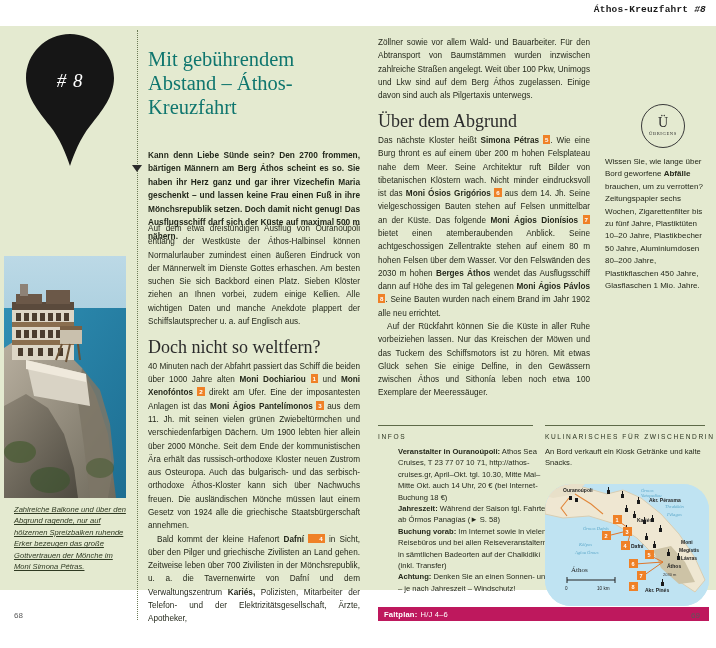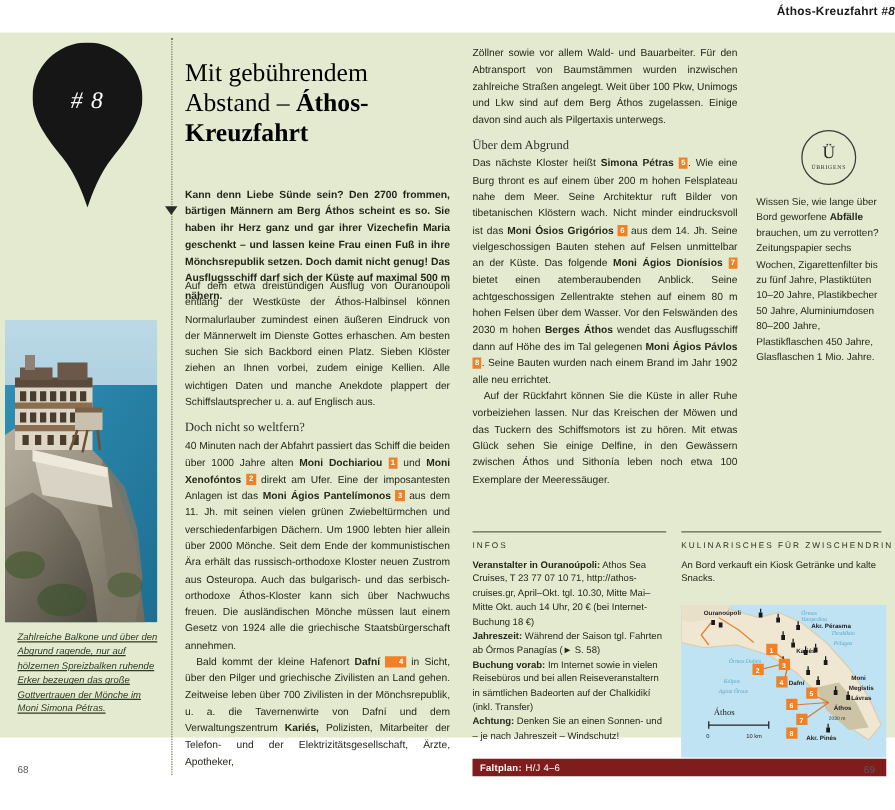--- a/index.html
+++ b/index.html
@@ -8,22 +8,22 @@
     width:716px; height:648px;
     background:#ffffff;
     font-family:"Liberation Sans", sans-serif;
     overflow:hidden;
     position:relative;
   }
   .page { position:absolute; inset:0; }
 
   
   .runhead {
-    position:absolute; top:4px; right:0;
-    font-family:Liberation Sans, sans-serif;
+    position:absolute; top:4px; right:10px;
+    font-family:Liberation Mono, monospace;
     font-weight:bold; font-size:9.5px; color:#1a1a1a;
     letter-spacing:.2px;
   }
   .runhead .num { font-style:italic; font-weight:bold; }
 
   
   .tint {
     position:absolute; left:0; top:26px; right:0; bottom:58px;
     background:#e4ead0;
   }
@@ -60,42 +60,42 @@
   .dotrule-arrow {
     position:absolute; left:132px; top:165px;
     width:0;height:0;border-left:5px solid transparent;border-right:5px solid transparent;
     border-top:7px solid #2b2b2b;
   }
 
   
   .title {
     position:absolute; left:148px; top:48px; width:200px;
     font-family:"Liberation Serif", serif;
-    font-size:20.5px; line-height:1.16; color:#000000;
-  }
-  .title b { font-weight:bold; }
+    font-size:20.5px; line-height:1.16; color:#0f766e;
+  }
+  .title b { font-weight:normal; }
 
   
   .lead {
     position:absolute; left:148px; top:125px; width:212px;
     font-size:8.3px; line-height:1.62; font-weight:bold;
     text-align:justify; color:#1f2418;margin-top:24px;
   }
 
   
   .col { position:absolute; font-size:8.2px; line-height:1.62; color:#25291c; text-align:justify; }
   .col1 { left:148px; top:222px; width:212px; }
   .col2 { left:378px; top:36px; width:212px; }
   .col p { margin:0 0 0 0; text-indent:0; }
   .col p + p { text-indent:9px; }
   .col b { font-weight:bold; }
 
   .subhead {
     font-family:"Liberation Serif", serif;
-    font-size:10px; font-weight:normal; color:#2b2b2b;
+    font-size:18px; font-weight:normal; color:#2b2b2b;
     margin:9px 0 1px 0; line-height:1.2; text-align:left;
   }
 
   
   .chip {
     display:inline-block; background:#ef8127; color:#fff;
     font-size:6.2px; font-weight:bold; line-height:7px;
     padding:1px 2px 1px 2px; vertical-align:1px;
     min-width:7px; text-align:center;
   }
@@ -122,41 +122,41 @@
 
   .boxlabel {
     position:absolute;
     font-size:6.6px; letter-spacing:1.6px; font-weight:normal;
     color:#2b3320; text-transform:uppercase;
   }
   .infos-label { left:378px; top:433px; }
   .kuli-label  { left:545px; top:433px; }
 
   .infos-body {
-    position:absolute; left:378px; top:446px; width:155px;
+    position:absolute; left:398px; top:446px; width:155px;
     font-size:7.6px; line-height:1.5; color:#25291c; text-align:left;
   }
   .infos-body b { font-weight:bold; }
   .kuli-body {
     position:absolute; left:545px; top:446px; width:160px;
     font-size:7.6px; line-height:1.5; color:#25291c;
   }
 
   
   .faltplan {
     position:absolute; left:378px; top:607px; width:331px; height:14px;
-    background:#7f1d1d; color:#fff; font-size:7.6px;
+    background:#be185d; color:#fff; font-size:7.6px;
     display:flex; align-items:center; padding-left:6px; letter-spacing:.2px;
   }
   .faltplan b { font-weight:bold; margin-right:3px; }
 
   
   .map {
     position:absolute; left:545px; top:484px; width:164px; height:122px;
-    overflow:hidden; background:#bfe3f2;
+    overflow:hidden; background:#bfe3f2;border-radius:26px;
   }
   .map svg { display:block; }
 
   
   .pgnum {
     position:absolute; bottom:28px; font-size:8px; color:#5a5a5a;
   }
   .pg-left  { left:14px; }
   .pg-right { right:16px; }
 </style>

